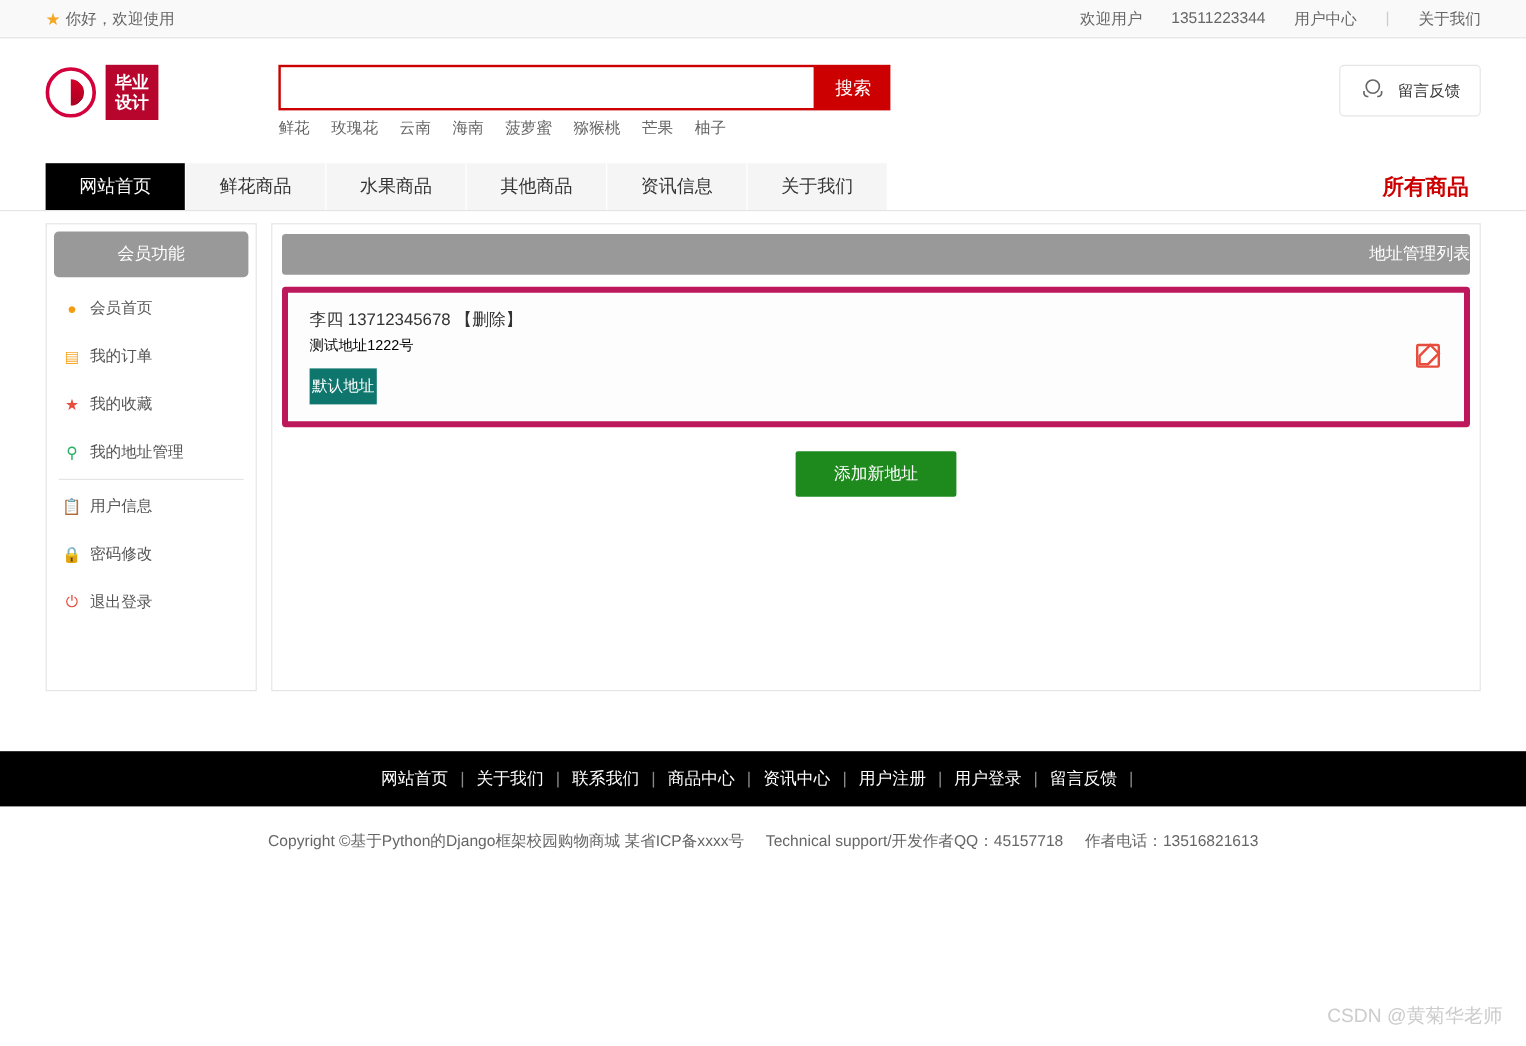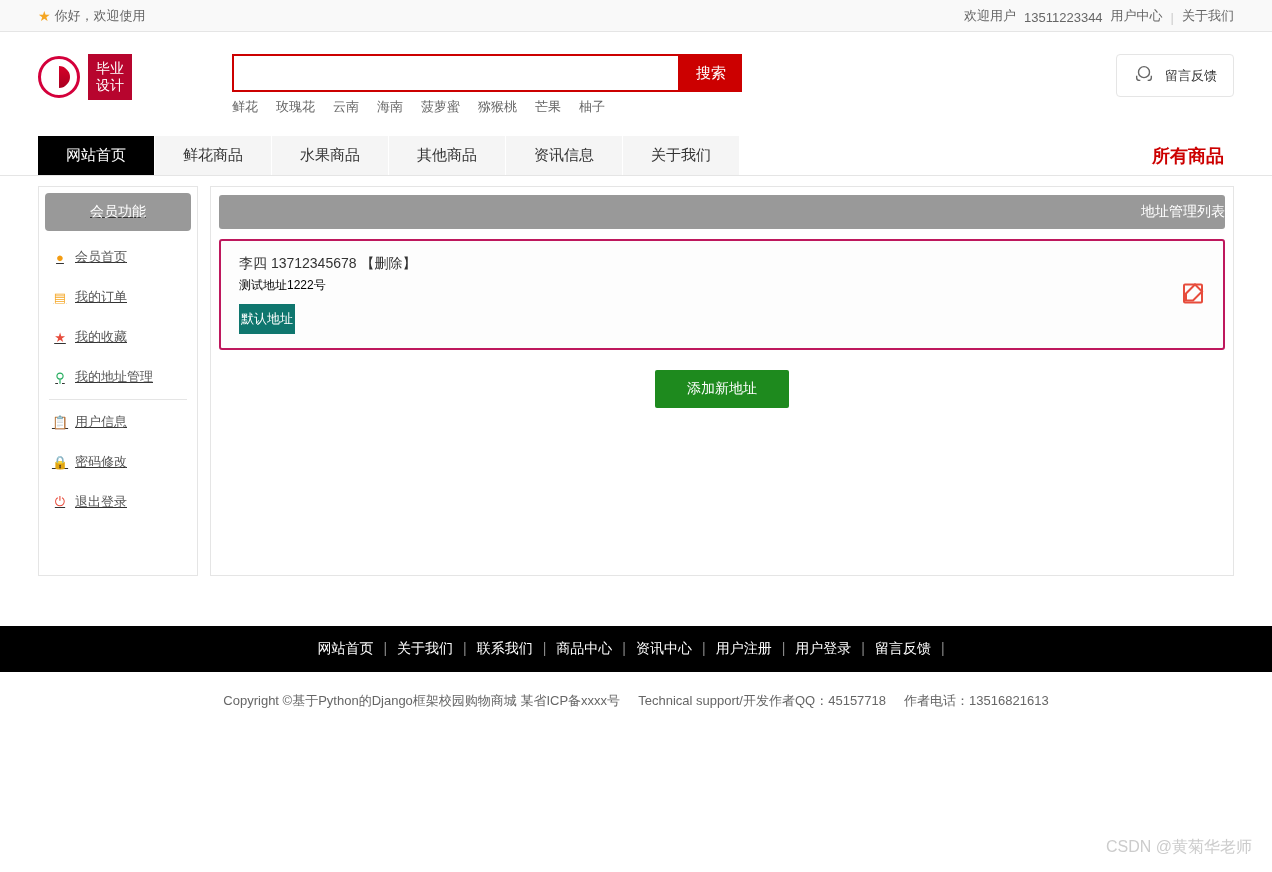--- a/index.html
+++ b/index.html
@@ -3,61 +3,61 @@
 <meta charset="utf-8">
 <style>
 * { margin: 0; padding: 0; box-sizing: border-box; }
 body { font-family: "Microsoft YaHei", Arial, sans-serif; font-size: 13px; color: #333; background: #fff; }
 a { text-decoration: none; color: inherit; }
 
 
 .topbar { height: 32px; border-bottom: 1px solid #e5e5e5; background: #f9f9f9; display: flex; justify-content: space-between; align-items: center; padding: 0 38px; font-size: 13px; color: #666; }
 .topbar-left { display: flex; align-items: center; gap: 4px; }
 .star-icon { color: #f5a623; font-size: 14px; }
-.topbar-right { display: flex; align-items: flex-end; gap: 8px; }
+.topbar-right { display: flex; align-items: flex-start; gap: 24px; }
 .topbar-right .divider { color: #ccc; }
 
 
 .header { display: flex; align-items: flex-start; padding: 22px 38px 10px 38px; }
 .logo-block { display: flex; align-items: center; gap: 8px; }
 .logo-circle { width: 42px; height: 42px; border-radius: 50%; border: 3px solid #d4003b; position: relative; display:flex; align-items:center; justify-content:center; }
 .logo-circle::after { content: ""; width: 22px; height: 22px; border-radius: 50%; background: linear-gradient(135deg,#e0002a,#a00020); transform: rotate(45deg); clip-path: polygon(0 0,100% 0,100% 100%); }
 .logo-text { display:flex; flex-direction:column; }
 .logo-title { color: #cc0000; font-size: 20px; font-weight: bold; letter-spacing:1px; }
 .logo-sub { color: #999; font-size: 13px; }
-.logo-badge { background: #b7052e; color: #fff; padding: 6px 8px; font-size: 14px; line-height:1.2; text-align:center; }
+.logo-badge { background: #b7052e; color: #fff; padding: 6px 8px; font-size: 14px; line-height:1.2; text-align:center;font-weight:bold; }
 
 .search-block { margin-left: 100px; }
 .search-row { display: flex; }
 .search-input { width: 448px; height: 38px; border: 2px solid #cc0000; padding: 0 8px; outline: none; }
 .search-btn { width: 62px; height: 38px; background: #cc0000; color: #fff; border: none; font-size: 15px; cursor: pointer; }
 .hot-words { margin-top: 6px; display: flex; gap: 18px; font-size: 13px; color: #666; }
 
 .feedback-block { margin-left: auto; display: flex; align-items: center; gap: 10px; border:1px solid #e5e5e5; padding:8px 16px; border-radius:4px; }
 .headset-icon svg { width:22px; height:22px; }
 
 
 .nav { display: flex; align-items: center; padding: 0 38px; border-bottom: 1px solid #e5e5e5; margin-top:10px; }
 .nav-item { padding: 10px 28px; font-size: 15px; color: #333; cursor: pointer; background:#f5f5f5; margin-right:1px; }
 .nav-item.active { background: #000; color: #fff; }
 .nav-right { margin-left: auto; color: #cc0000; font-size: 18px; font-weight: bold; padding-right:10px; }
 
 
 .main { display: flex; gap: 12px; padding: 10px 38px 30px 38px; }
-.sidebar { width: 160px; border: 1px solid #e5e5e5; min-height:390px;text-decoration:underline; }
+.sidebar { width: 176px; border: 1px solid #e5e5e5; min-height:390px; }
 .sidebar-title { background: #999; color: #fff; text-align: center; padding: 10px 0; font-size: 14px; margin:6px; border-radius:4px; }
 .sidebar-list { list-style: none; }
 .sidebar-list li { padding: 11px 14px; font-size: 13px; color: #555; display: flex; align-items: center; gap: 8px; cursor: pointer; }
 .sidebar-divider { border-top: 1px solid #e5e5e5; margin: 2px 10px; }
 .ic { width: 14px; height: 14px; display: inline-flex; align-items:center; justify-content:center; font-size:13px; }
 .ic-orange { color:#f39c12; } .ic-doc{color:#f5a623;} .ic-star{color:#e74c3c;} .ic-loc{color:#27ae60;} .ic-user{color:#3498db;} .ic-lock{color:#e67e22;} .ic-power{color:#e74c3c;}
 
 .content { flex: 1; border: 1px solid #e5e5e5; padding: 8px; }
 .panel-title { background: #999; color: #fff; text-align: right; padding: 8px 0; font-size: 14px; border-radius:3px; }
-.addr-card { border: 2px solid #be185d; border-radius: 3px; padding: 14px 18px; margin-top: 10px; position: relative; background:#fdfdfd; }
+.addr-card { border: 5px solid #be185d; border-radius: 3px; padding: 14px 18px; margin-top: 10px; position: relative; background:#fdfdfd; }
 .addr-line1 { font-size: 14px; color: #333; }
 .addr-line1 .del { cursor:pointer; }
 .addr-line2 { color: #000000; margin-top: 4px; font-size: 12px; }
 .default-btn { display: inline-block; background: #0f766e; color: #fff; padding: 6px 2px; margin-top: 10px; font-size: 13px; cursor:pointer; }
 .edit-icon { position: absolute; right: 18px; top: 50%; transform: translateY(-50%); color: #e74c3c; cursor:pointer; }
 .edit-icon svg { width:24px; height:24px; stroke:#e74c3c; fill:none; stroke-width:2; }
 .add-btn-row { text-align: center; margin-top: 20px; }
 .add-btn { background: #1e8a1e; color: #fff; border: none; padding: 10px 32px; font-size: 14px; cursor: pointer; border-radius:2px; }
 
 

